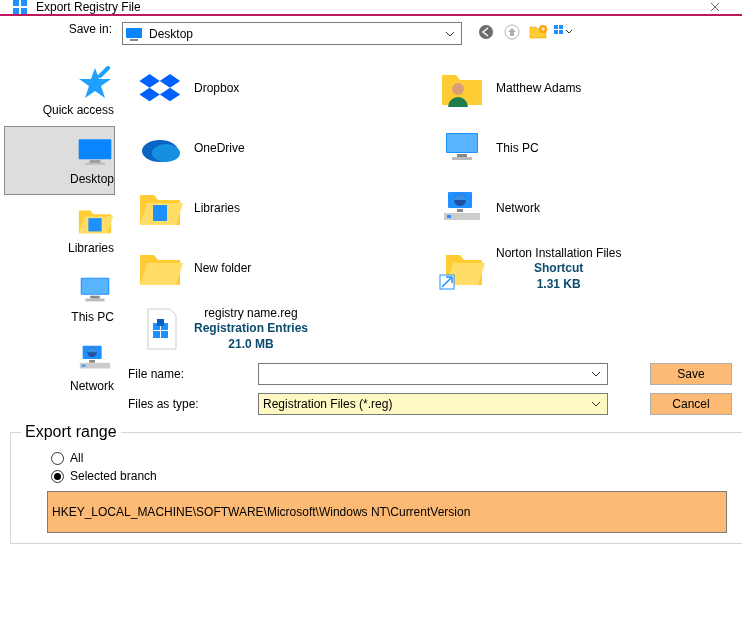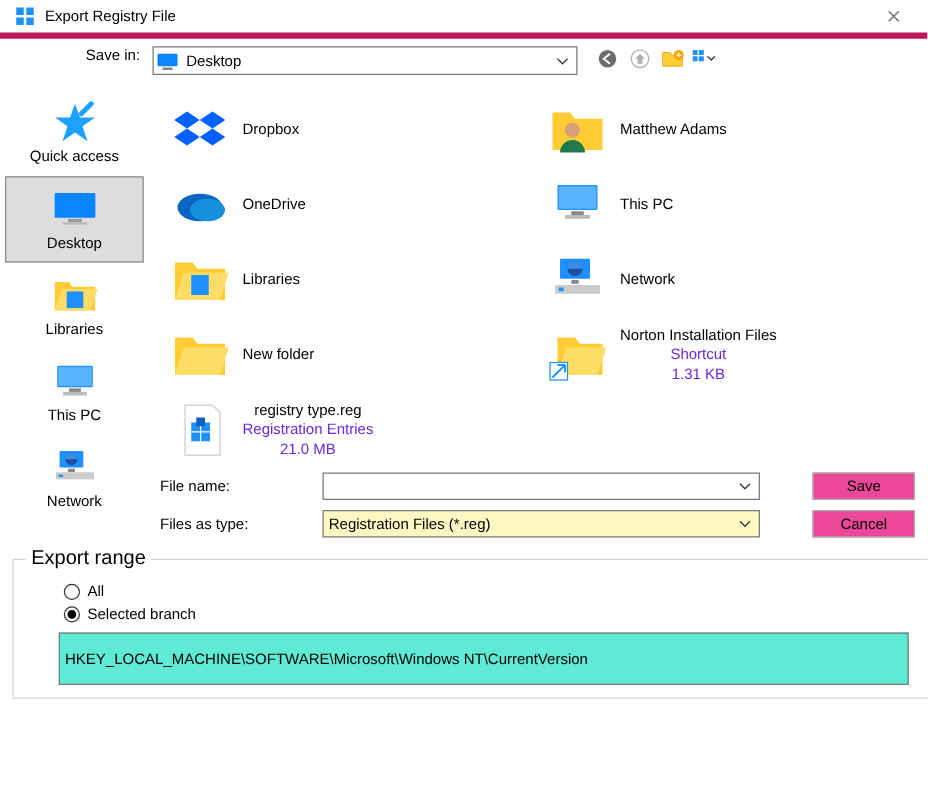--- a/index.html
+++ b/index.html
@@ -1,60 +1,60 @@
 <!DOCTYPE html>
 <html><head>
 <meta charset="utf-8">
 <style>
 * { box-sizing: border-box; margin: 0; padding: 0; font-family: "Segoe UI", Tahoma, sans-serif; }
 body { background: #fff; width: 742px; height: 633px; overflow: hidden; font-size: 12px; color: #000; }
 
-.titlebar { display:flex; align-items:center; height:31px; padding:0 4px; border-bottom:5px solid #be185d;}
+.titlebar { display:flex; align-items:center; height:16px; padding:0 4px; border-bottom:2px solid #be185d;}
 .titlebar .icon { width:16px; height:16px; margin:0 8px; }
 .titlebar .title { flex:1; font-size:12px; }
 .titlebar .close { width:46px; height:32px; display:flex; align-items:center; justify-content:center; color:#666;}
 
 .topbar { display:flex; align-items:flex-start; padding:6px 10px 10px 10px; }
 .topbar .savein-label{ width:112px; text-align:right; padding-right:10px;}
 .savein-combo{ flex:0 0 340px; display:flex; align-items:center; border:1px solid #7a7a7a; padding:1px 2px; height:23px; background:#fff;}
 .savein-combo .desk-ico{ width:18px; height:14px; margin-right:6px;}
 .savein-combo .txt{ flex:1; }
 .savein-combo .dd{ width:18px; height:100%; display:flex; align-items:center; justify-content:center; color:#555;}
 .nav-icons{ display:flex; gap:6px; margin-left:14px;}
 .nav-icons .nb{ width:20px; height:20px; display:flex; align-items:center; justify-content:center;}
 
 .main{ display:flex; }
 
 .sidebar{ width:118px; padding:2px 0 6px 4px; }
-.sidebar .item{ width:111px; height:69px; display:flex; flex-direction:column; align-items:center; justify-content:center; gap:3px; border:1px solid transparent; cursor:default;}
+.sidebar .item{ width:111px; height:69px; display:flex; flex-direction:column; align-items:flex-end; justify-content:center; gap:3px; border:1px solid transparent; cursor:default;}
 .sidebar .item.selected{ background:#ddd; border:1px solid #8a8a8a;}
 .sidebar .item .ico{ width:38px; height:34px; display:flex; align-items:center; justify-content:center;}
 .sidebar .item .star svg{width:34px;height:34px;}
 .sidebar .item .lbl{ font-size:12px; }
 
 .filepane{ flex:1; padding:4px 10px 0 10px; }
 .grid{ display:grid; grid-template-columns: 1fr 1fr; grid-auto-rows:60px; row-gap:0;}
 .tile{ display:flex; align-items:center; padding:4px; }
 .tile .ic{ width:56px; height:48px; display:flex; align-items:center; justify-content:center; margin-right:6px;}
 .tile .txt{ display:flex; flex-direction:column; line-height:1.3;text-align:center;}
-.tile .sub{ color:#6d28d9; }
+.tile .sub{ color:#0c4a6e;font-weight:bold; }
 
 .controls{ margin-top:4px; display:grid; grid-template-columns: 130px 350px 1fr 92px; row-gap:8px; align-items:center;}
 .controls label{ padding-left:0;}
 .combo{ border:1px solid #7a7a7a; background:#fff; height:22px; display:flex; align-items:center; padding:0 4px; position:relative;}
 .combo .dd{ position:absolute; right:2px; top:0; bottom:0; width:18px; display:flex; align-items:center; justify-content:center; color:#555;}
 .combo.grey{ background:#fef9c3;}
-.btn{ height:22px; border:1px solid #adadad; background:#ec4899; font-size:12px; text-align:center; line-height:20px; margin-left:10px;}
+.btn{ height:22px; border:1px solid #adadad; background:#fdba74; font-size:12px; text-align:center; line-height:20px; margin-left:10px;}
 
 fieldset{ margin:8px 10px 8px 10px; border:1px solid #d6d6d6; padding:8px 10px 10px 10px;}
 fieldset legend{ padding:0 4px; font-size:16px;}
 .radio-row{ display:flex; align-items:center; gap:6px; margin:2px 0 4px 6px;padding-left:24px;}
 .radio{ width:13px; height:13px; border:1px solid #333; border-radius:50%; display:inline-flex; align-items:center; justify-content:center; background:#fff;}
 .radio.checked::after{content:""; width:7px;height:7px;border-radius:50%; background:#000;}
-.branch-input{ margin:4px 6px 0 26px; height:32px; border:1px solid #7a7a7a; background:#5eead4; padding:20px 4px; width:680px; font-size:12px;}
+.branch-input{ margin:4px 6px 0 26px; height:32px; border:1px solid #7a7a7a; background:#fdba74; padding:20px 4px; width:680px; font-size:12px;}
 
 .chevron{width:10px;height:10px;}
 </style>
 </head>
 <body>
 
 <div class="titlebar">
   <span class="icon">
     <svg viewBox="0 0 16 16">
         <rect x="1" y="1" width="6" height="6" fill="#1e90ff"></rect>
@@ -285,21 +285,21 @@
               <g fill="#1e90ff">
                 <rect x="17" y="18" width="7" height="7"></rect>
                 <rect x="25" y="18" width="7" height="7"></rect>
                 <rect x="17" y="26" width="7" height="7"></rect>
                 <rect x="25" y="26" width="7" height="7"></rect>
                 <rect x="21" y="14" width="7" height="7" fill="#0a60c0"></rect>
               </g>
             </svg>
           </span>
         <div class="txt">
-          <span>registry type.reg</span>
+          <span>registry name.reg</span>
           <span class="sub">Registration Entries</span>
           <span class="sub">21.0 MB</span>
         </div>
       </div>
     </div>
 
     <div class="controls">
       <label>File name:</label>
       <div class="combo">
         <span></span>

